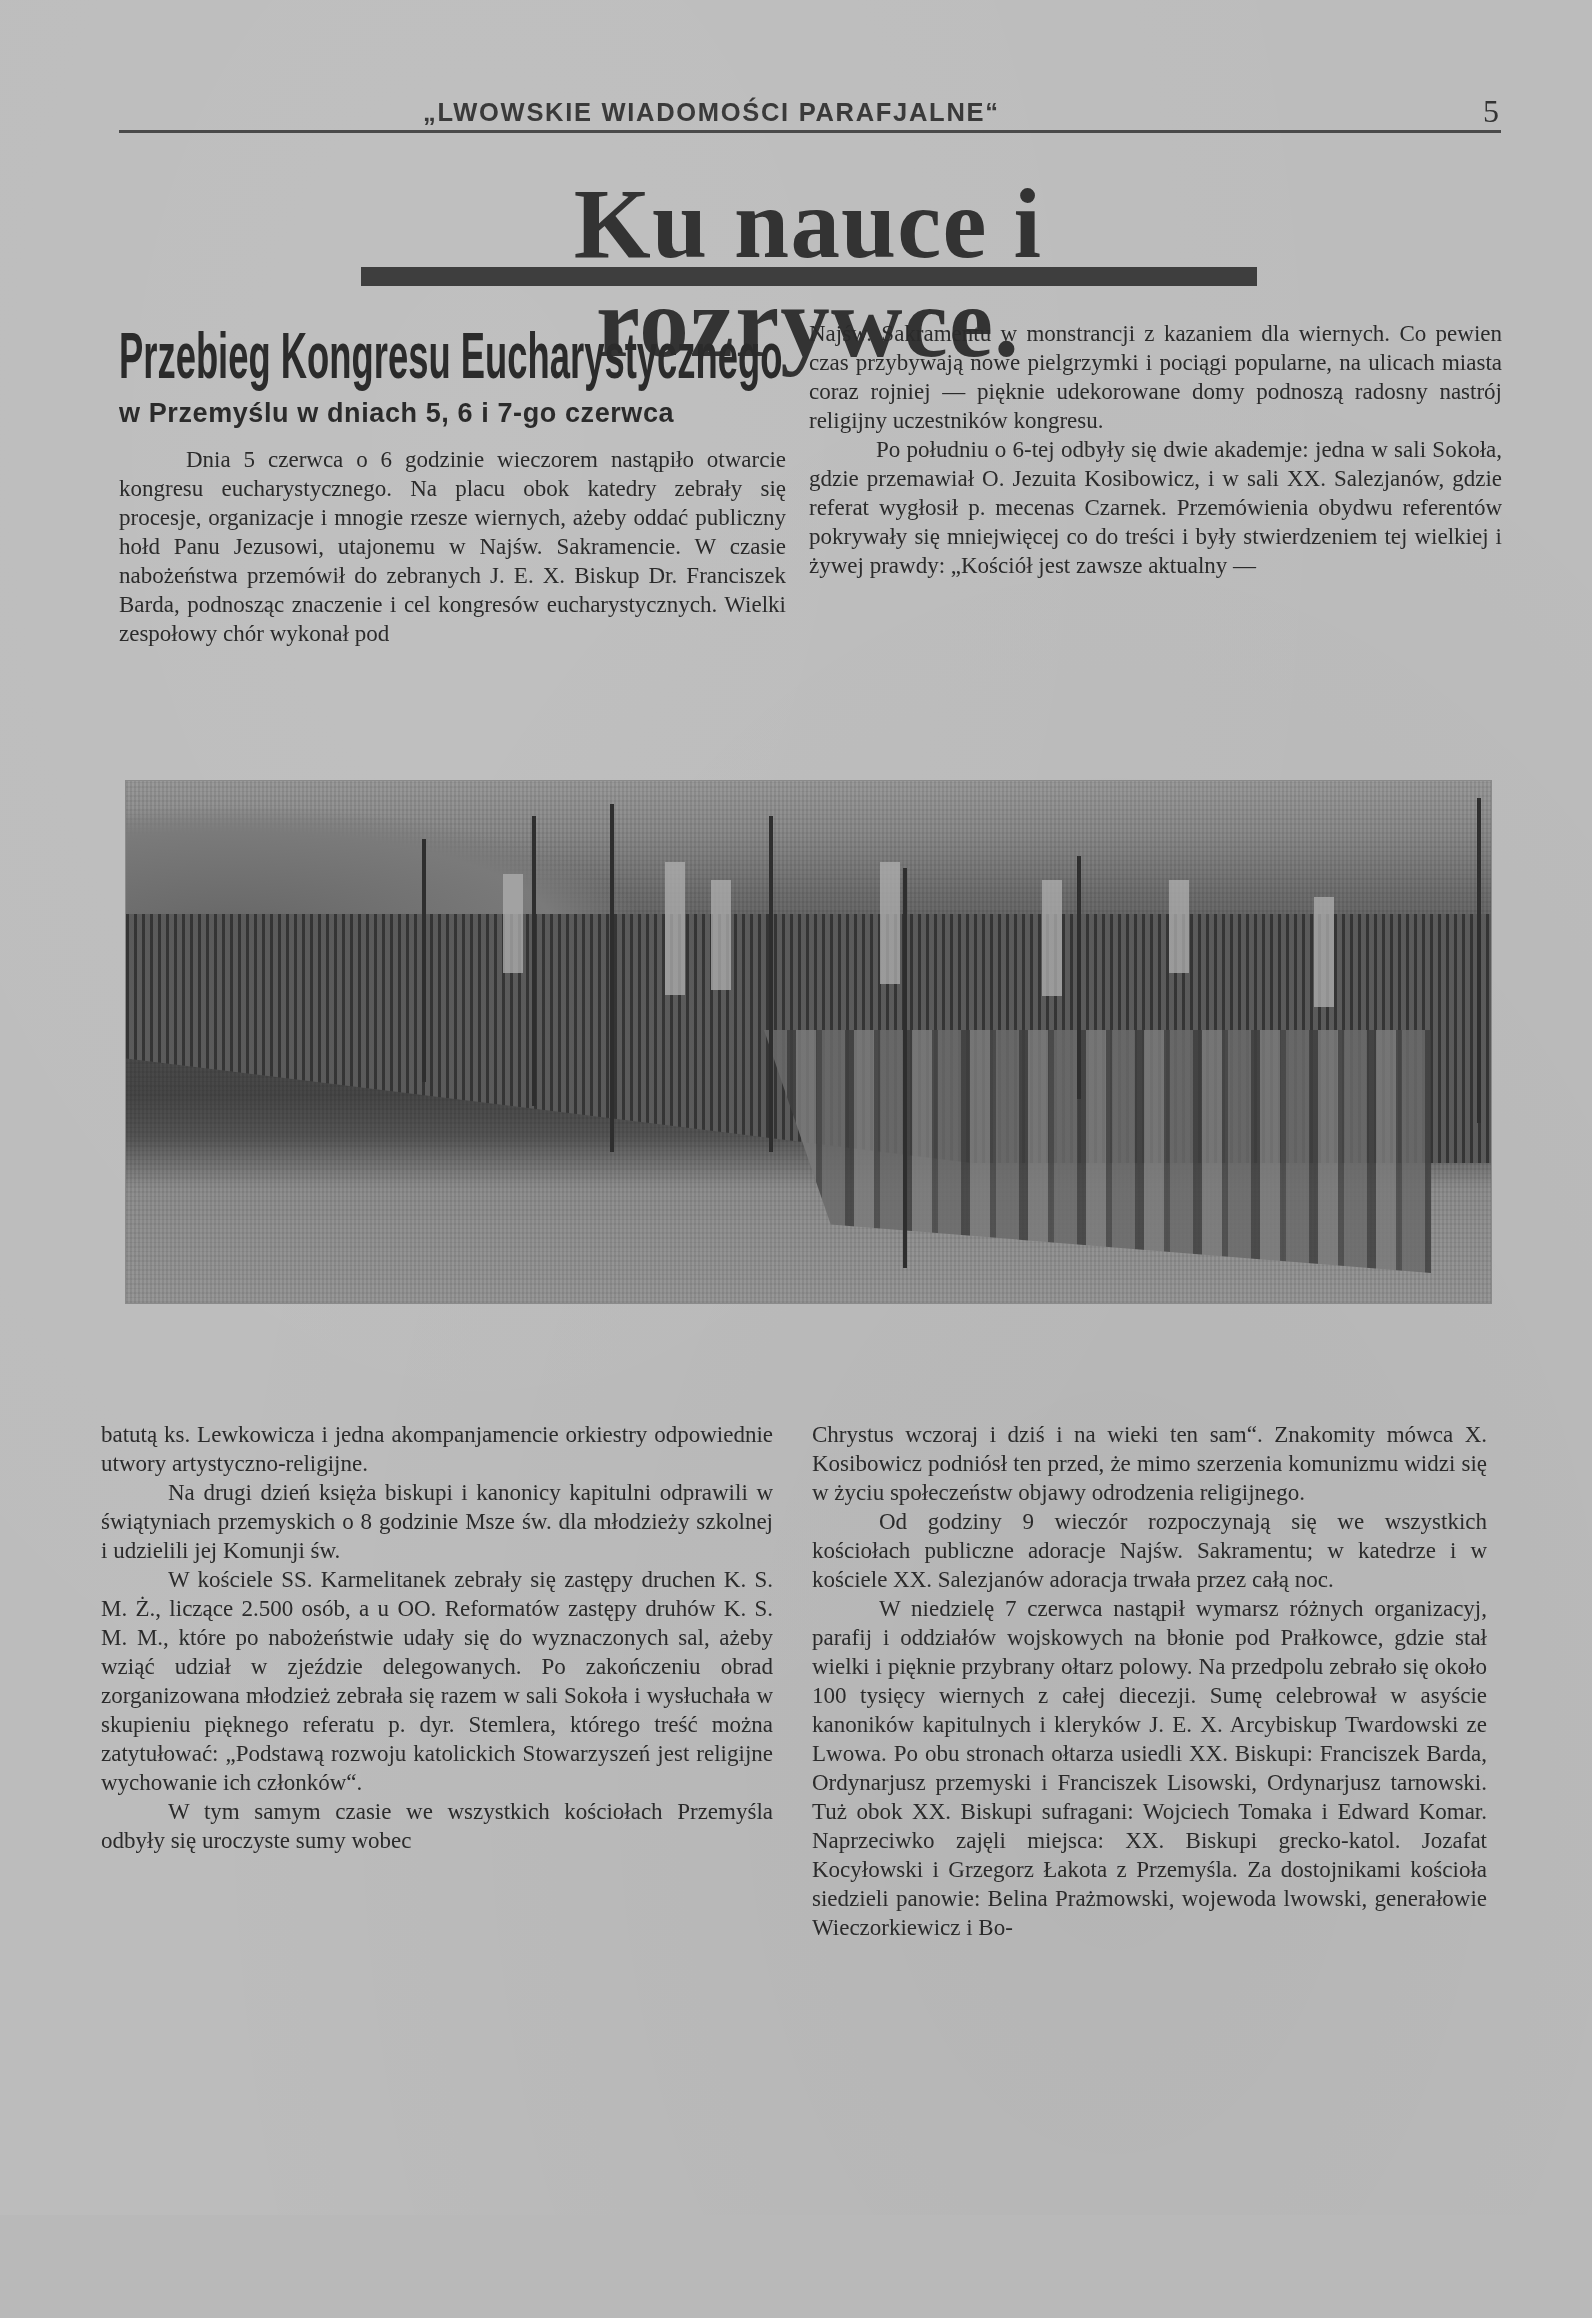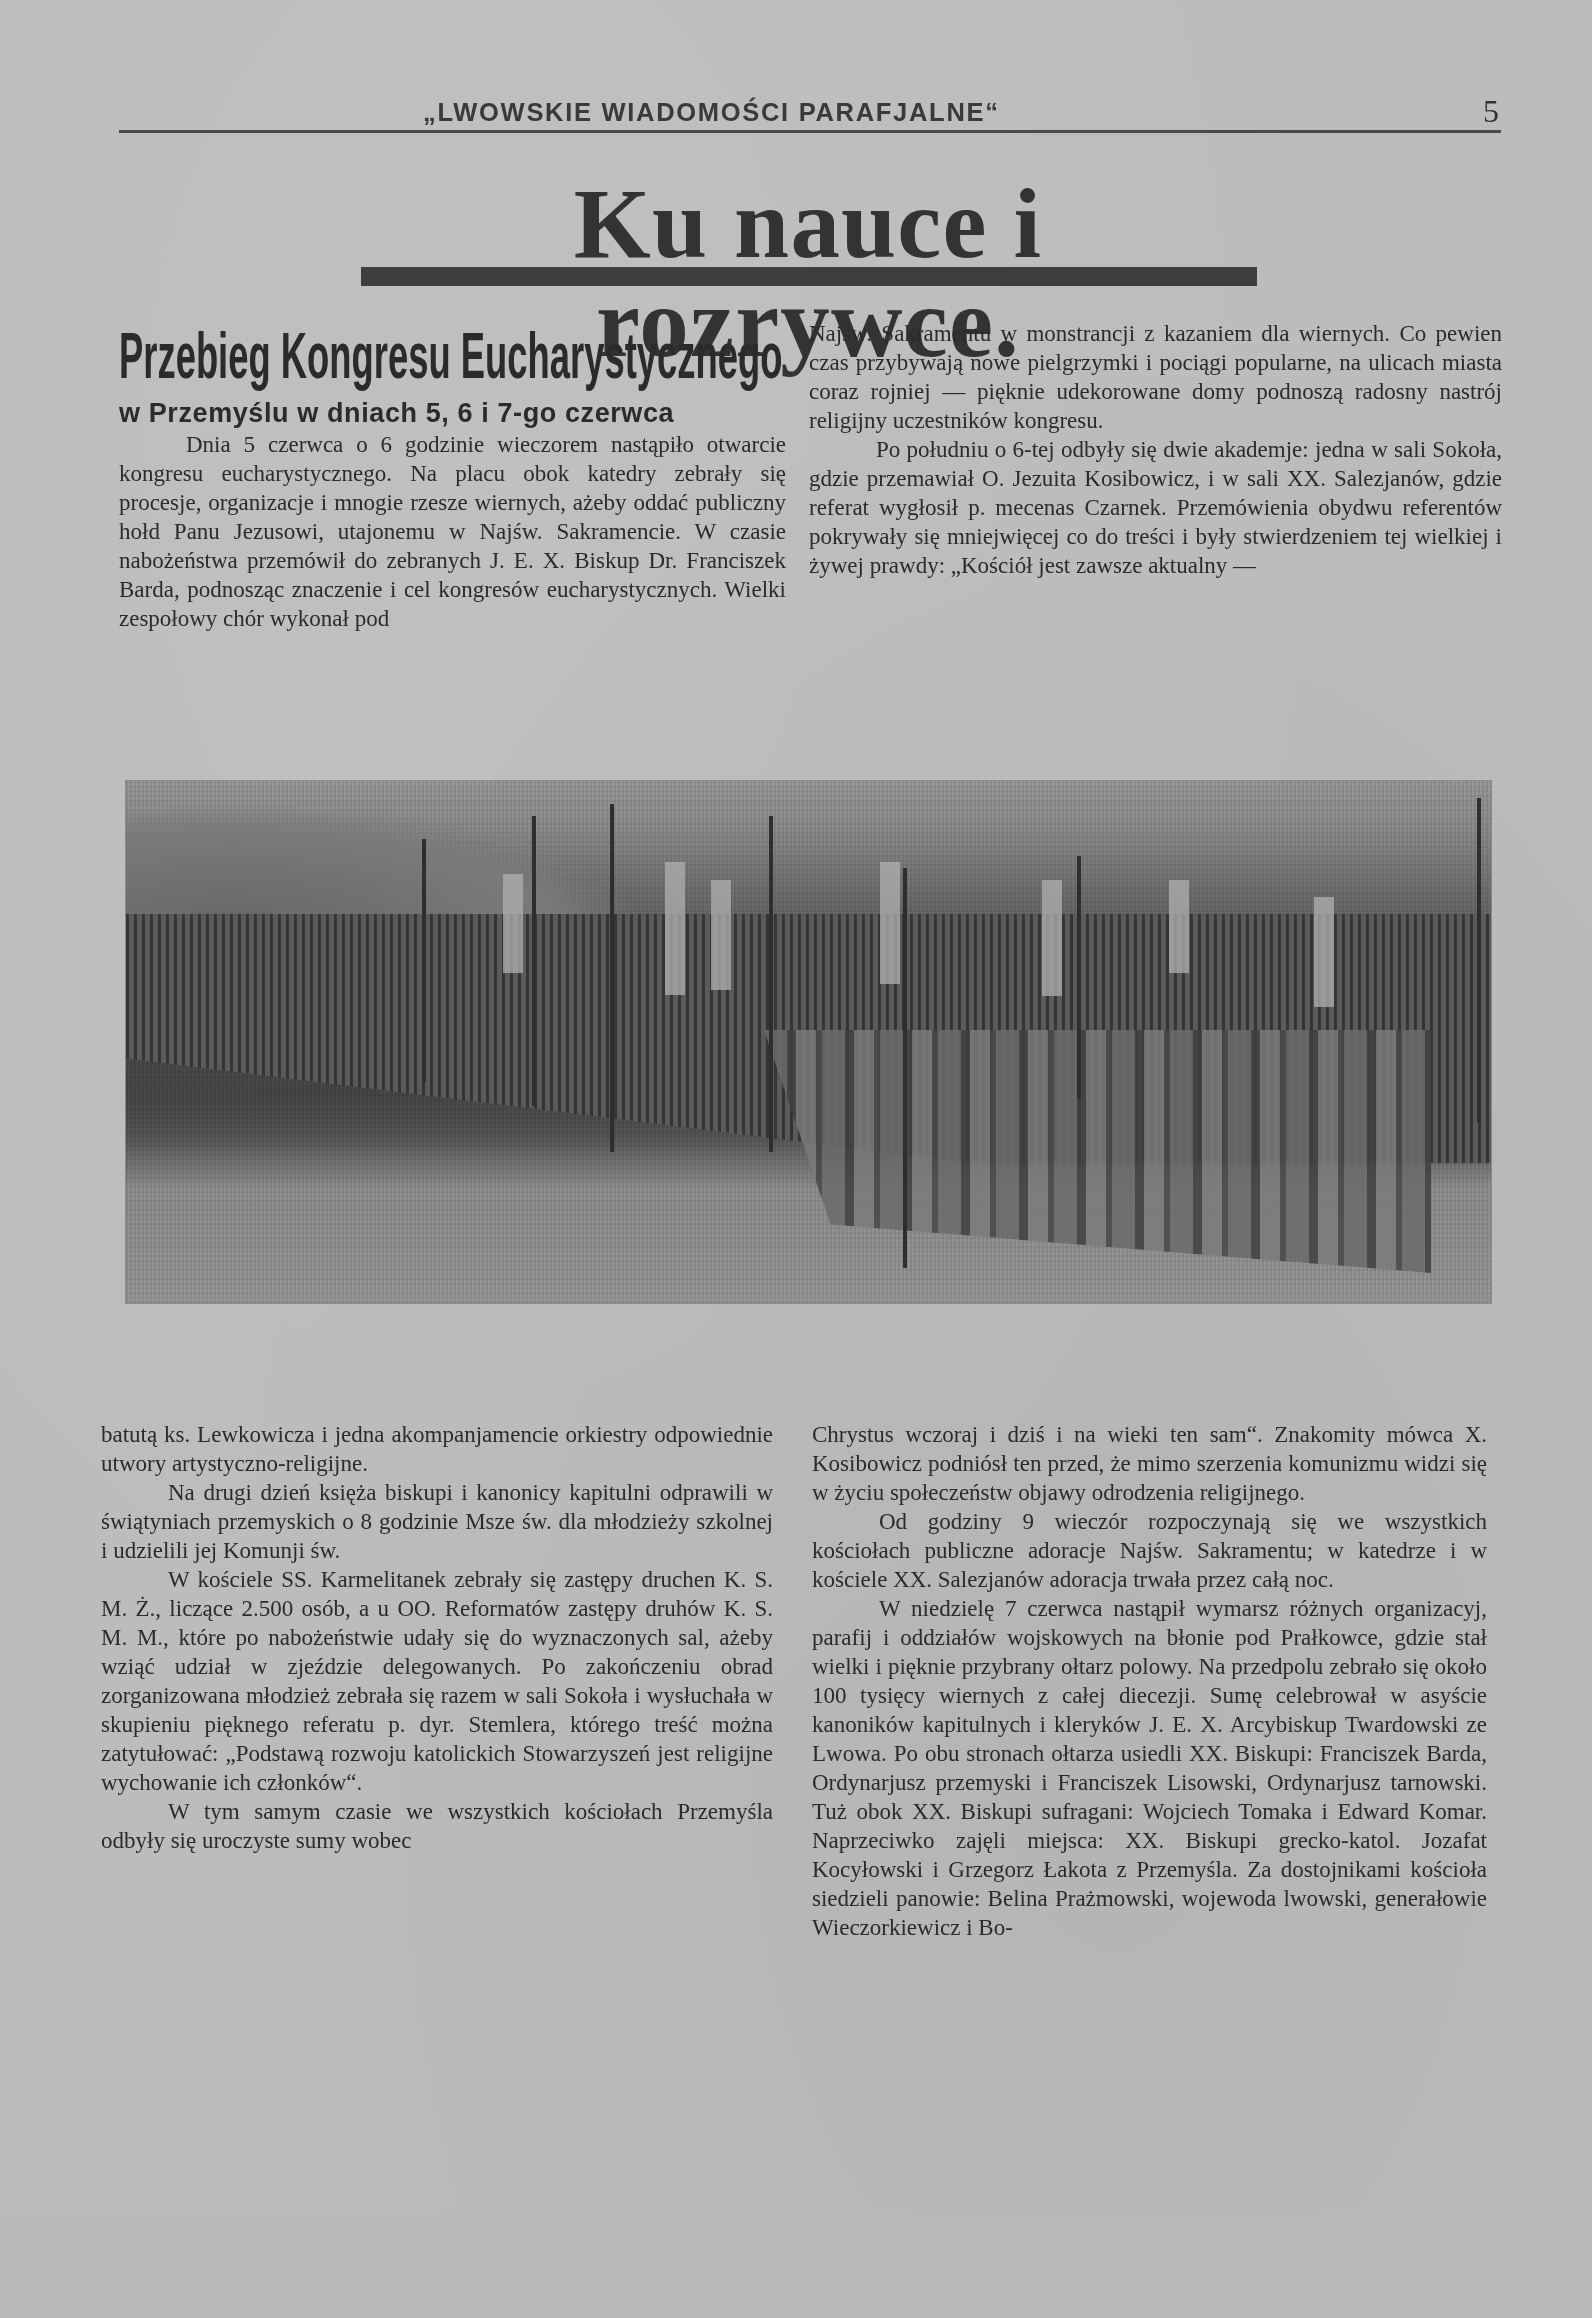--- a/index.html
+++ b/index.html
@@ -55,21 +55,21 @@
   .article-title {
     font-family: "Liberation Sans Narrow", "Liberation Sans", "DejaVu Sans Condensed", sans-serif;
     font-weight: bold; font-size: 65px; line-height: 1.05;
     transform: scaleX(0.56); transform-origin: left top;
     white-space: nowrap; color: #2b2b2b;
     height: 68px; margin-bottom: 7px;
   }
   .article-subtitle {
     font-family: "Liberation Sans", "DejaVu Sans", sans-serif;
     font-weight: bold; font-size: 27px; line-height: 1.2;
-    white-space: nowrap; margin-bottom: 1px; color: #2b2b2b;
+    white-space: nowrap; margin-bottom: 16px; color: #2b2b2b;
     letter-spacing: 0.6px;
   }
   .photo {
     position: absolute; left: 125px; top: 780px; width: 1365px; height: 522px;
     background:
       repeating-linear-gradient(90deg, rgba(0,0,0,0.08) 0 1.7px, transparent 1.7px 4px),
       repeating-linear-gradient(0deg, rgba(0,0,0,0.05) 0 1.7px, transparent 1.7px 4.6px),
       linear-gradient(180deg, #9a9a9a 0%, #8a8a8a 10%, #6e6e6e 22%, #4f4f4f 40%, #474747 60%, #555 68%, #8f8f8f 78%, #979797 100%);
     border: 1.2px solid #8a8a8a;
     overflow: hidden;

